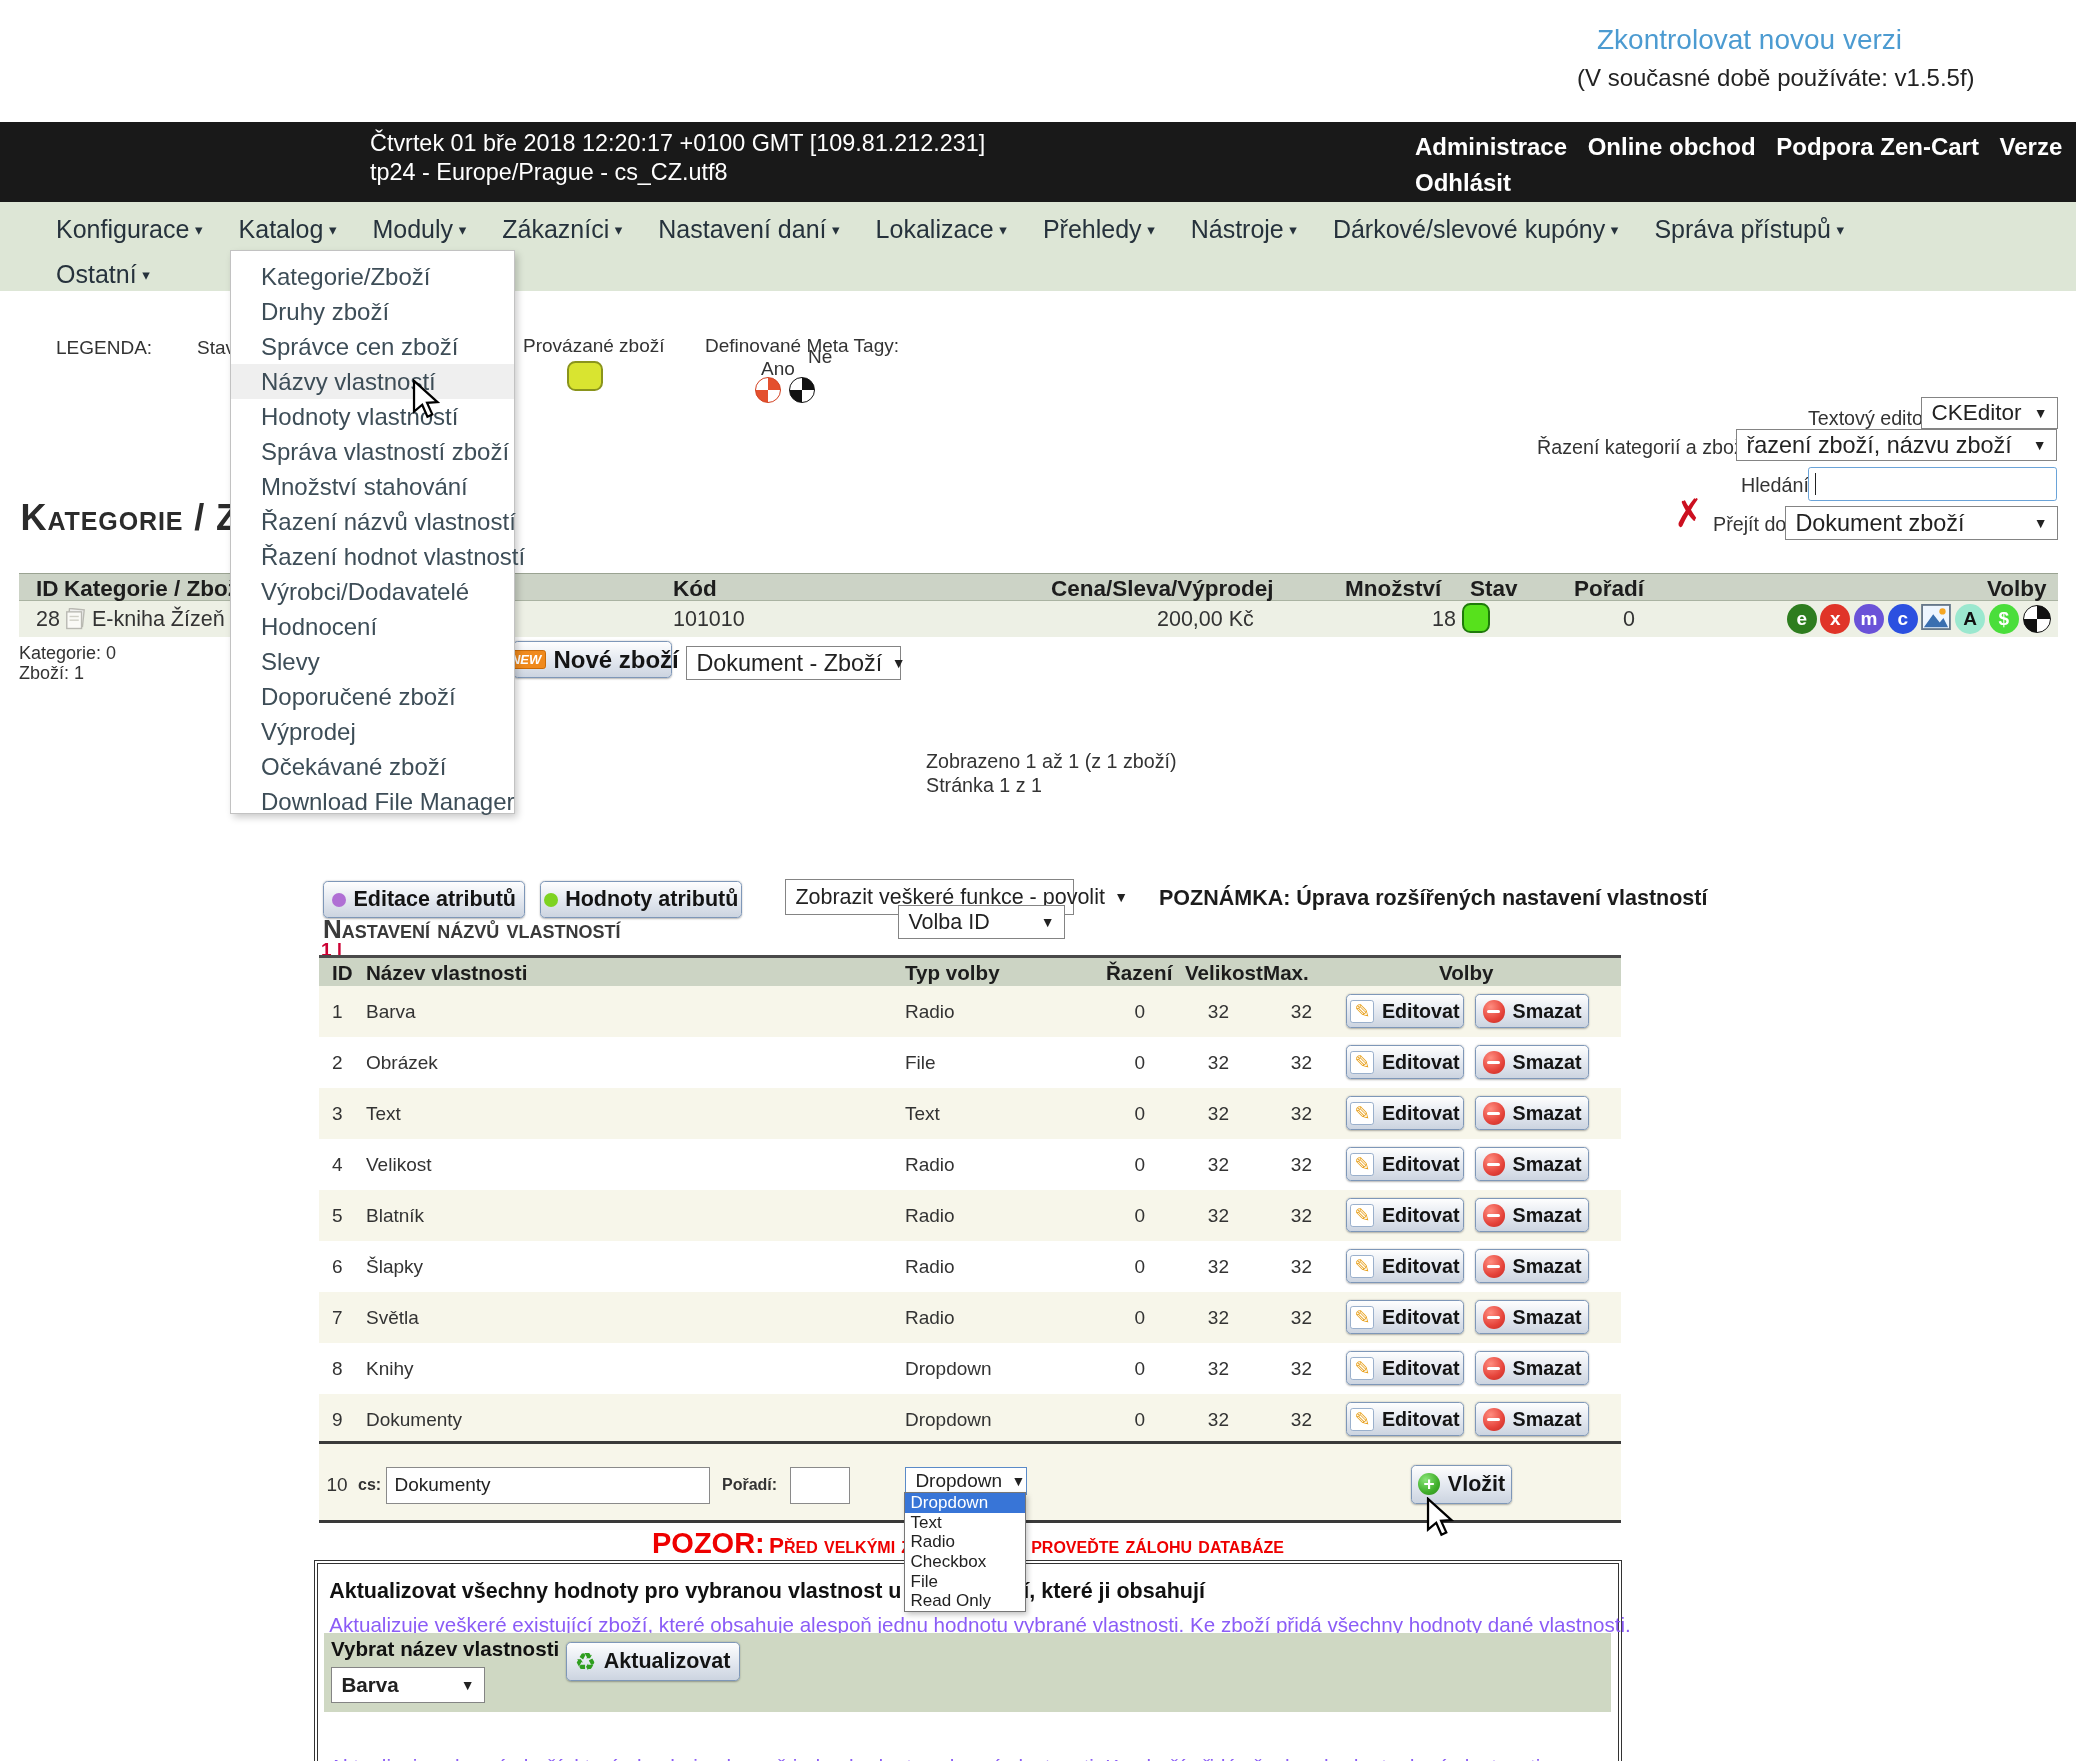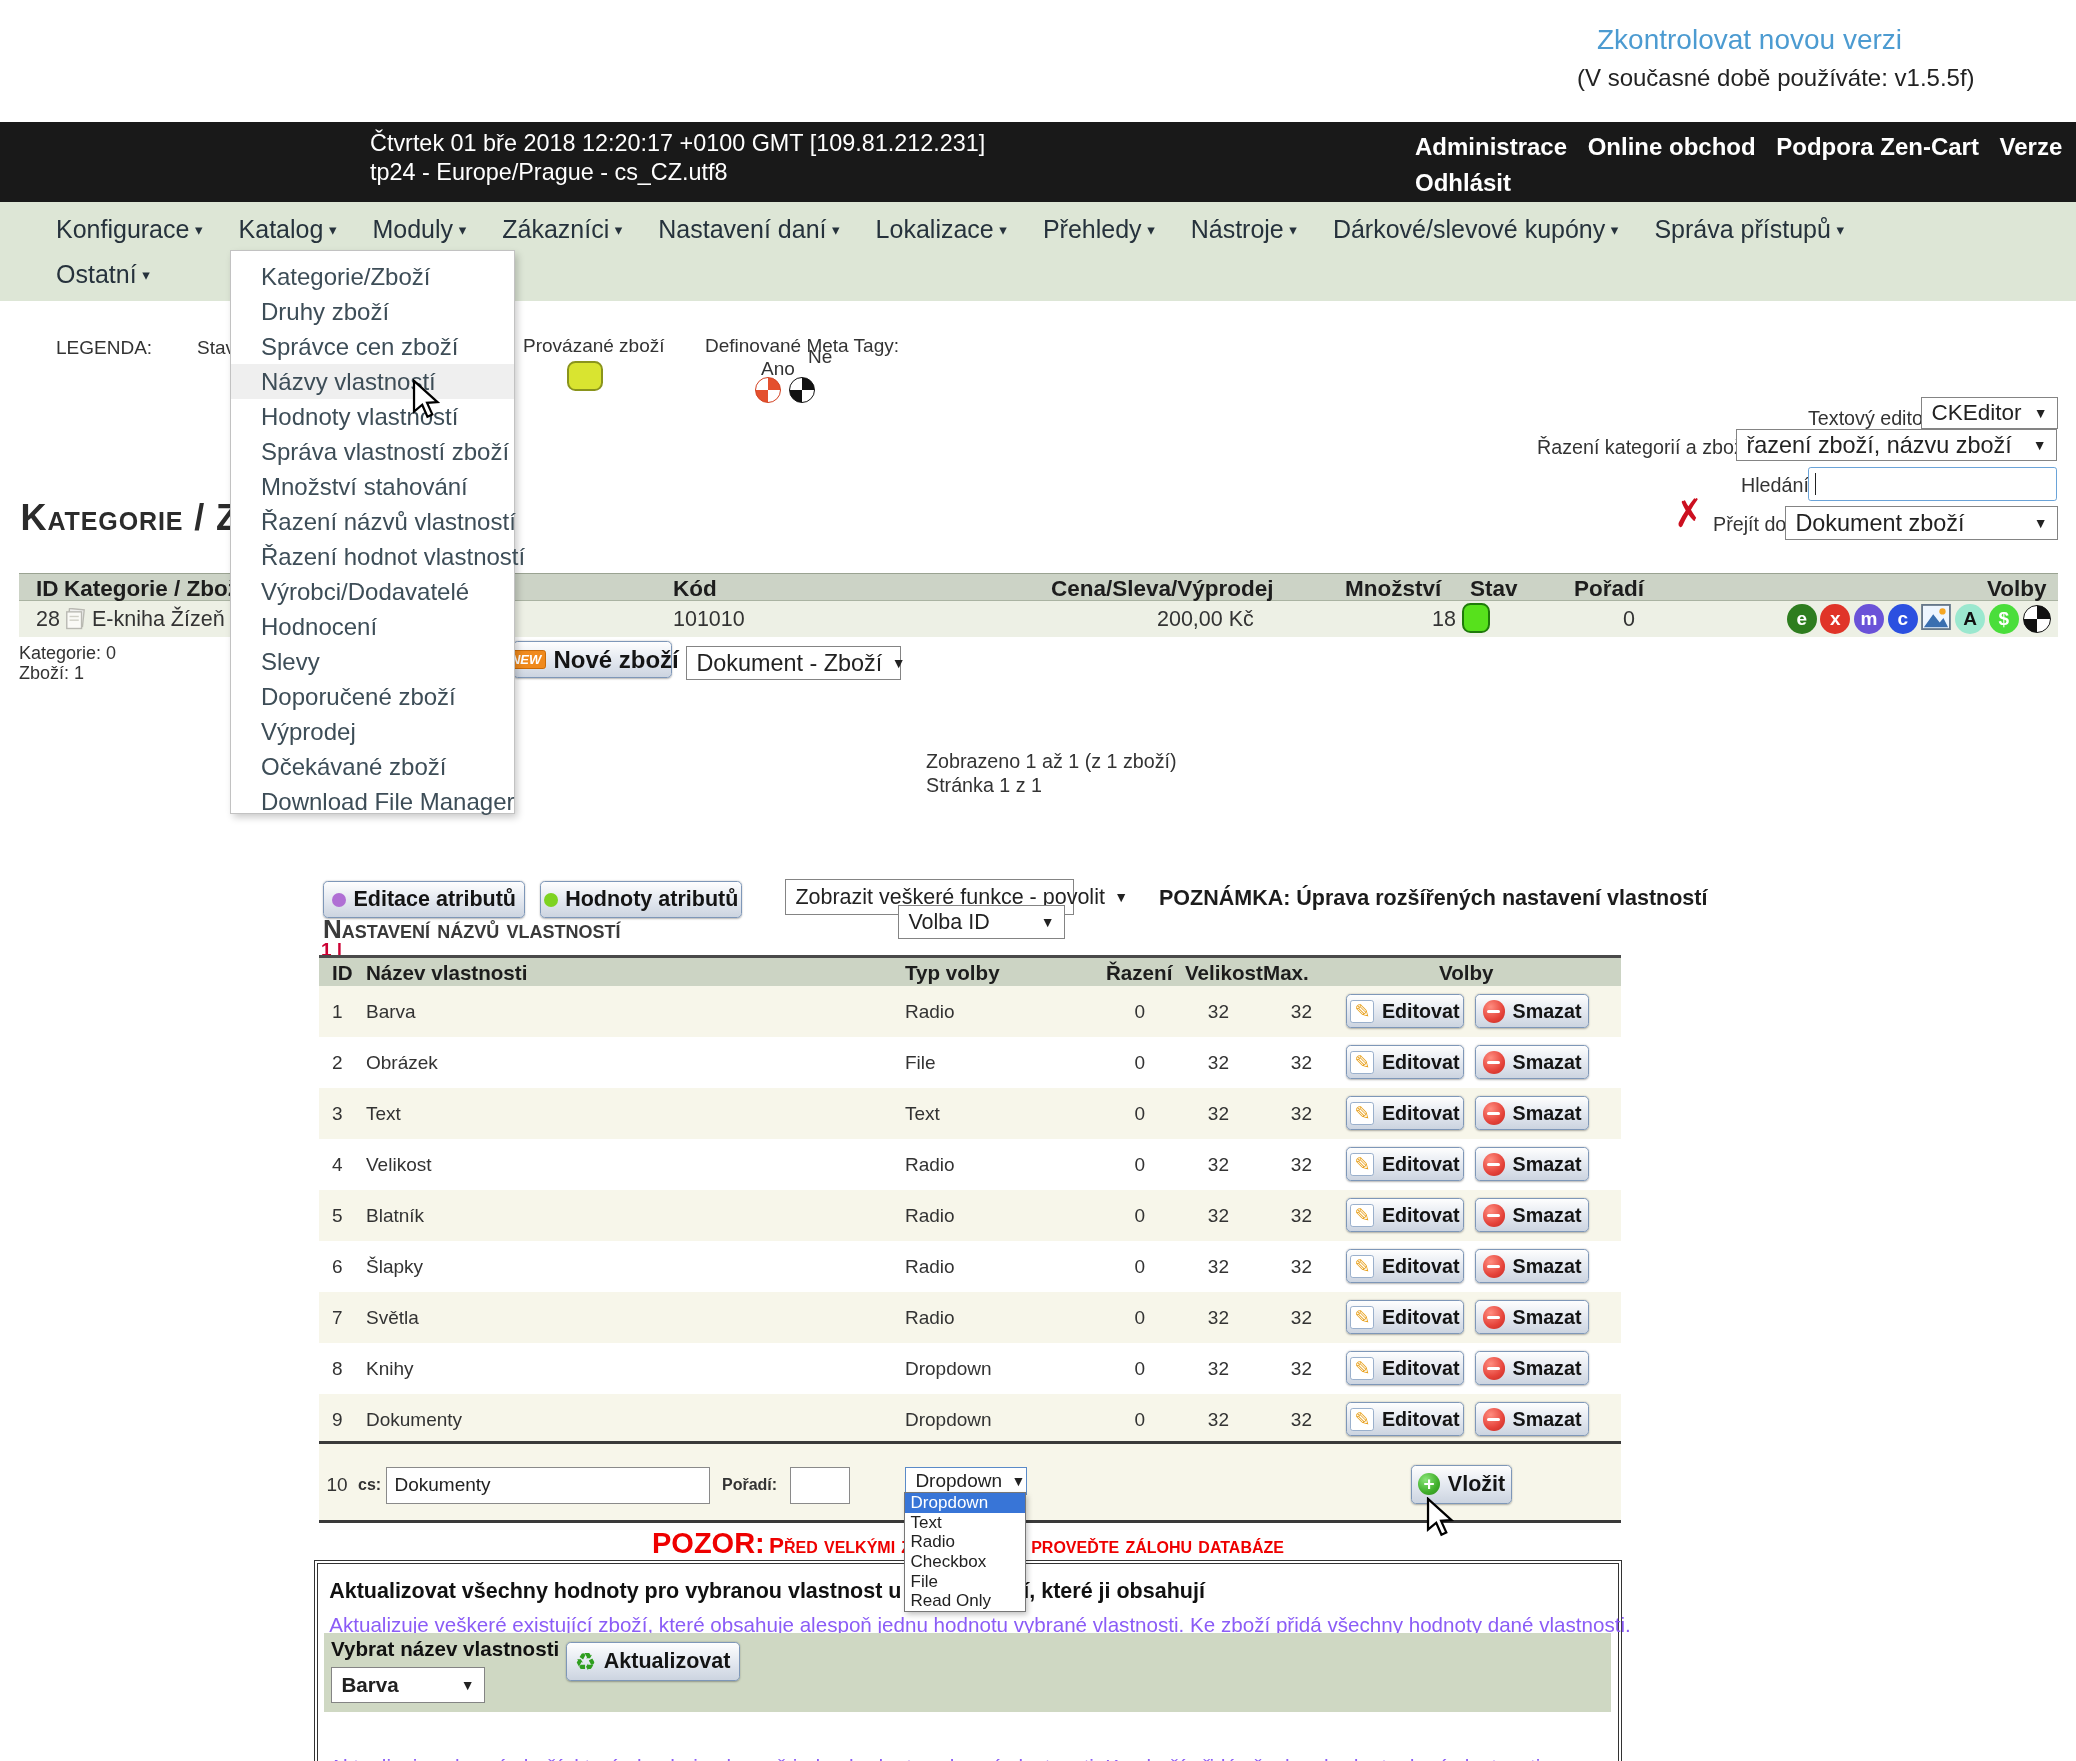--- a/index.html
+++ b/index.html
@@ -13,21 +13,21 @@
 .logo-line1,.logo-line2{font-weight:bold;font-size:29px;color:#ffe000;text-shadow:1.9px 1.9px 0 #d22c00,-0.9px -0.9px 0 #d22c00,0.9px -0.9px 0 #d22c00,-0.9px 0.9px 0 #d22c00;white-space:nowrap}
 .logo-company{font-weight:bold;font-size:27px;color:#111}
 .update-link{font-size:28px;color:#4c9bd1;white-space:nowrap}
 .version-note{font-size:24px;color:#222;white-space:nowrap}
 
 .infobar{position:absolute;left:0;top:122px;width:2076px;height:81px;background:#191919;color:#fff}
 .infoline{position:absolute;font-size:23.4px;white-space:nowrap;color:#fff}
 .hlinks{position:absolute;display:flex;gap:20.6px;font-size:24px;font-weight:bold;color:#fff}
 .hlink{cursor:pointer;white-space:nowrap}
 
-.navbar{position:absolute;left:0;top:202px;width:2076px;height:99px;background:#dde6d6}
+.navbar{position:absolute;left:0;top:202px;width:2076px;height:89px;background:#dde6d6}
 .nav-row{position:absolute;display:flex;gap:36px;align-items:center}
 .nav-item{font-size:25px;color:#26323c;white-space:nowrap;cursor:pointer;display:flex;align-items:center;gap:5.6px}
 .nav-caret{font-size:15px;color:#26323c}
 
 .menu{position:absolute;left:230px;top:250px;width:285px;height:564px;background:#fff;border:0.9px solid #c2c2c2;box-shadow:2.8px 3.7px 7.5px rgba(0,0,0,.22);z-index:50;padding-top:7.5px}
 .menu-item{height:35px;line-height:35px;padding-left:30px;font-size:24px;color:#3d4d57;white-space:nowrap;cursor:pointer}
 .menu-item.hl{background:#efefef}
 
 .lgd{font-size:19px;color:#333;white-space:nowrap}
 .sq-yellow{position:absolute;width:36px;height:30px;background:#d9e430;border:2.8px solid #8a941c;border-radius:8.4px}

